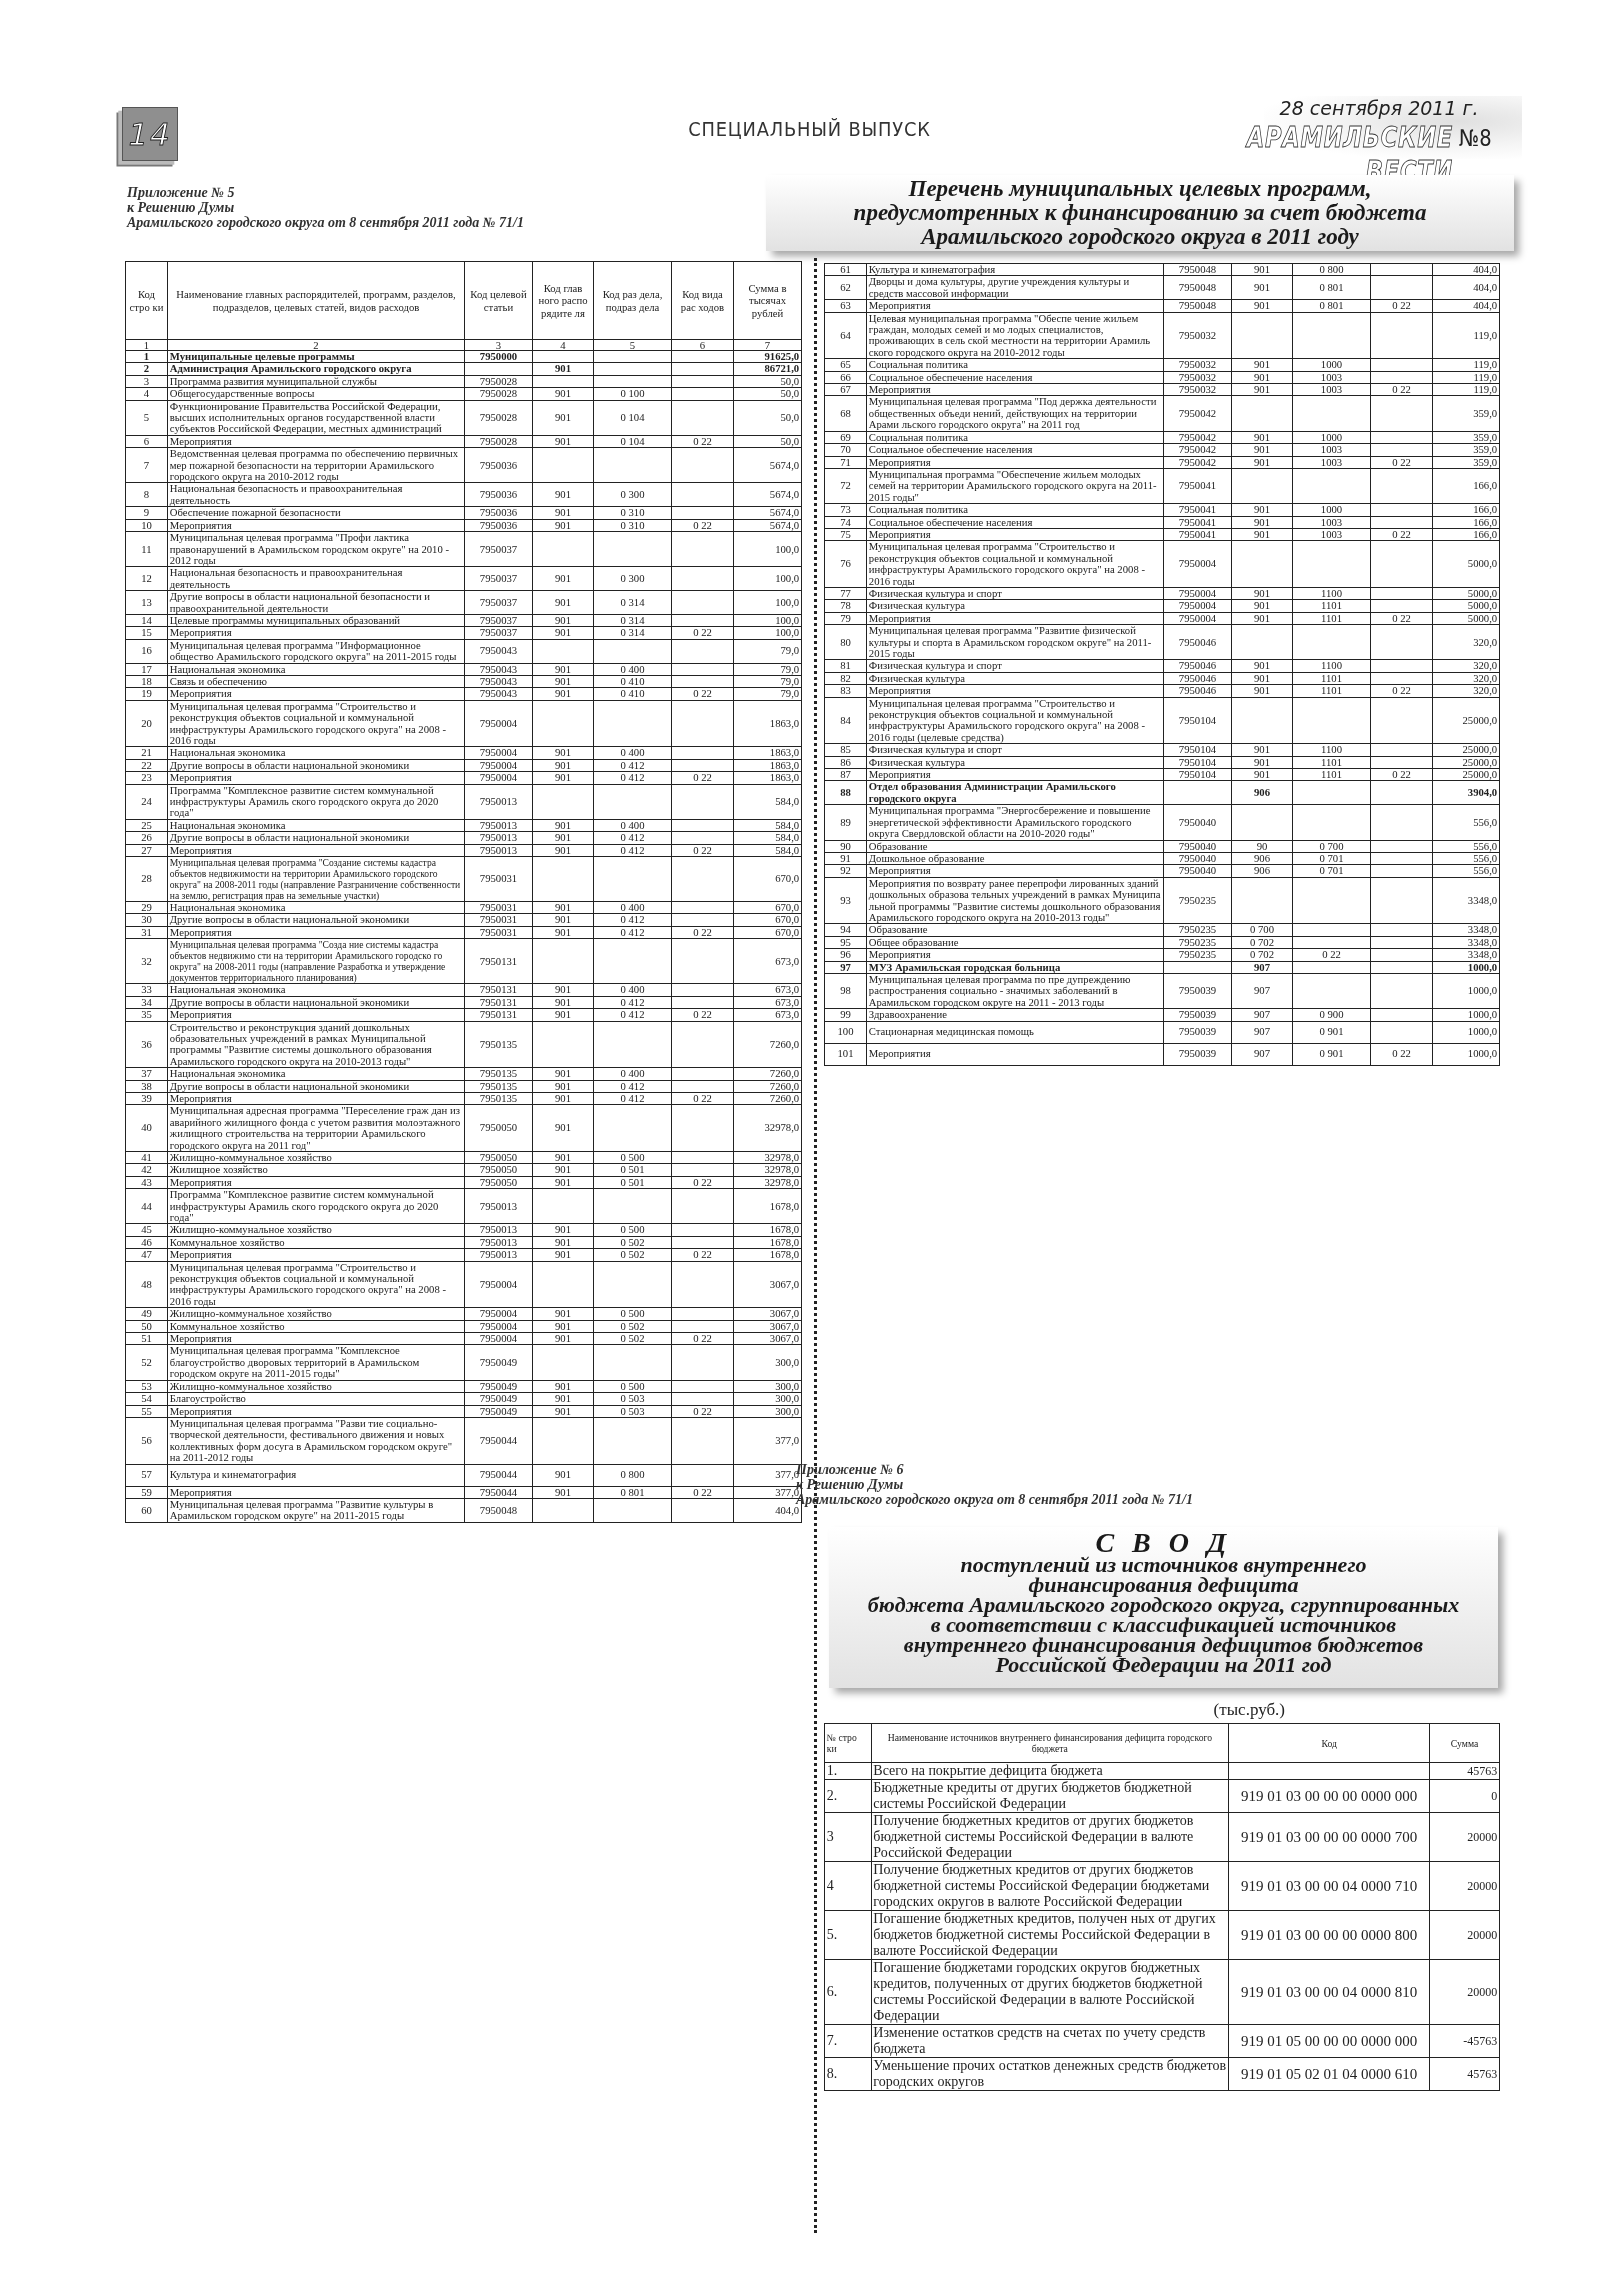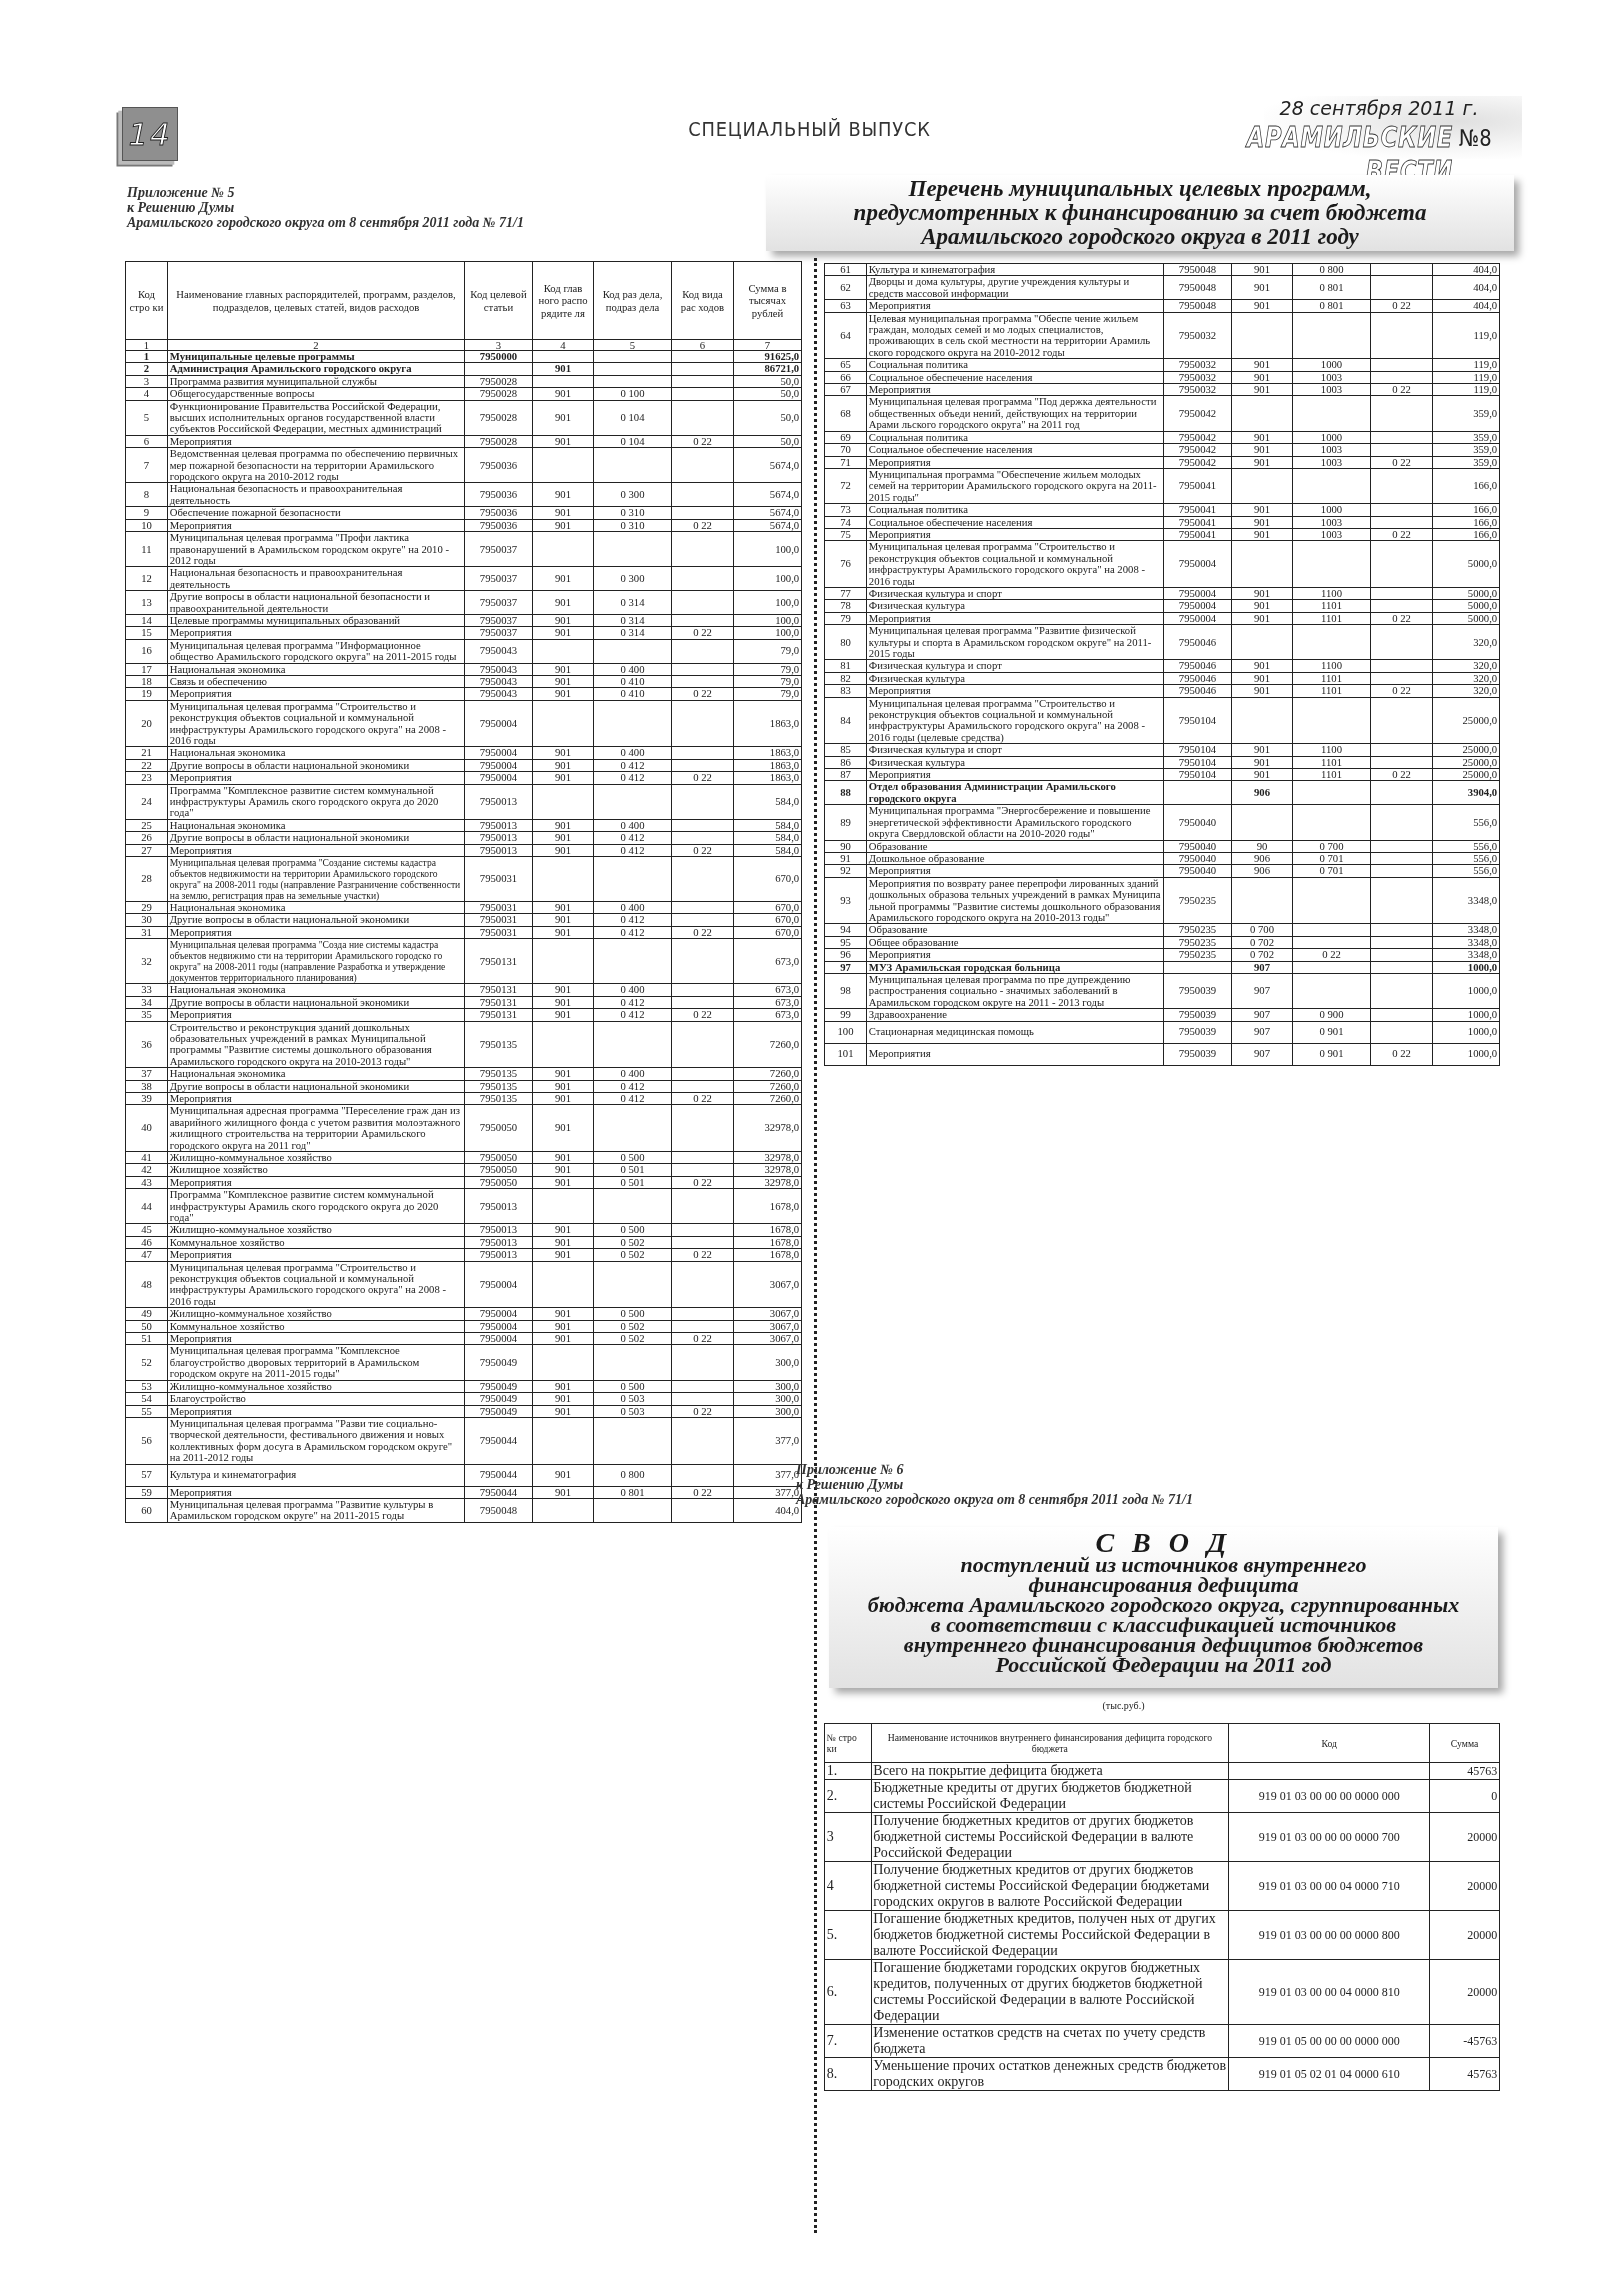--- a/index.html
+++ b/index.html
@@ -27,42 +27,42 @@
   .appendix { font-family:"Liberation Serif", serif; font-style:italic; font-weight:bold;
               font-size:14px; line-height:14.8px; color:#333; }
   .appendix span { display:block; }
   .banner { background:linear-gradient(180deg,#ffffff 0%, #f3f3f3 40%, #e2e2e2 100%);
             box-shadow:5.5px 5.5px 7.4px rgba(0,0,0,0.35); text-align:center;
             font-family:"Liberation Serif", serif; font-style:italic; font-weight:bold; color:#1a1a1a; }
   .banner span { display:block; }
   .banner1 { left:766px; top:175px; width:748px; height:74px; font-size:23px; line-height:24px; padding-top:1.8px; }
   .banner2 { left:829px; top:1527px; width:669px; height:157px; font-size:22px; line-height:20px; padding-top:3.7px; }
   .banner2 .title-big { font-size:28px; letter-spacing:5.5px; line-height:24px; }
-  .units { left:985px; top:1700px; width:277px; text-align:center; font-size:10px; }
+  .units { left:1008px; top:1700px; width:277px; text-align:right; font-size:17px; }
 
   .divider { left:814px; top:258px; width:0; height:1975px; border-left:3.7px dotted #222; }
 
   
   table.grid { border-collapse:collapse; table-layout:fixed; font-family:"Liberation Serif", serif;
                font-size:10.7px; line-height:11.4px; color:#222; }
   table.grid td, table.grid th { border:1.4px solid #222; padding:0 1.8px; vertical-align:middle; overflow:hidden; }
   table.grid th { font-weight:normal; text-align:center; font-size:10.7px; line-height:12.5px; }
   .c-n { text-align:center; }
   .c-name { text-align:left; }
   .c-code { text-align:center; }
   .c-sum { text-align:right; }
   tr.bold td { font-weight:bold; }
   tr.idx td { text-align:center; line-height:10px; }
 
   #left-table { left:125px; top:261px; width:677px; }
   #right-table { left:824px; top:263px; width:676px; }
 
   #svod-table { left:824px; top:1723px; width:676px; font-size:14px; line-height:16px; }
   #svod-table th { font-size:9.7px; line-height:11px; }
-  #svod-table td.c-code { font-size:12px; }
+  #svod-table td.c-code { font-size:15px; }
   #svod-table td.c-sum { text-align:right; font-size:12px; }
 </style>
 </head>
 <body>
 
 <div class="abs page-num">14</div>
 <div class="abs special">СПЕЦИАЛЬНЫЙ ВЫПУСК</div>
 <div class="abs masthead-bg"></div>
 <div class="abs date">28 сентября 2011 г.</div>
 <div class="abs paper-name">АРАМИЛЬСКИЕ ВЕСТИ</div>

